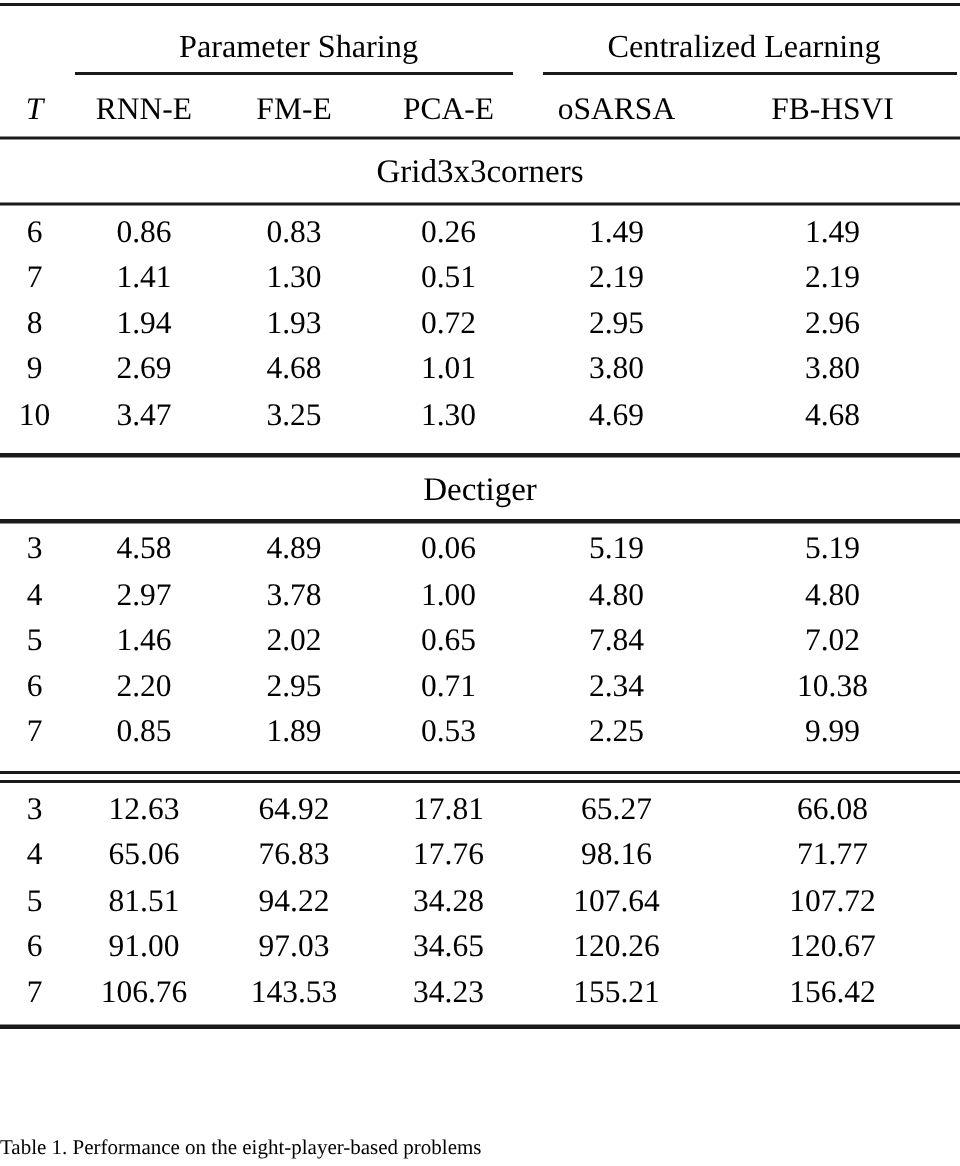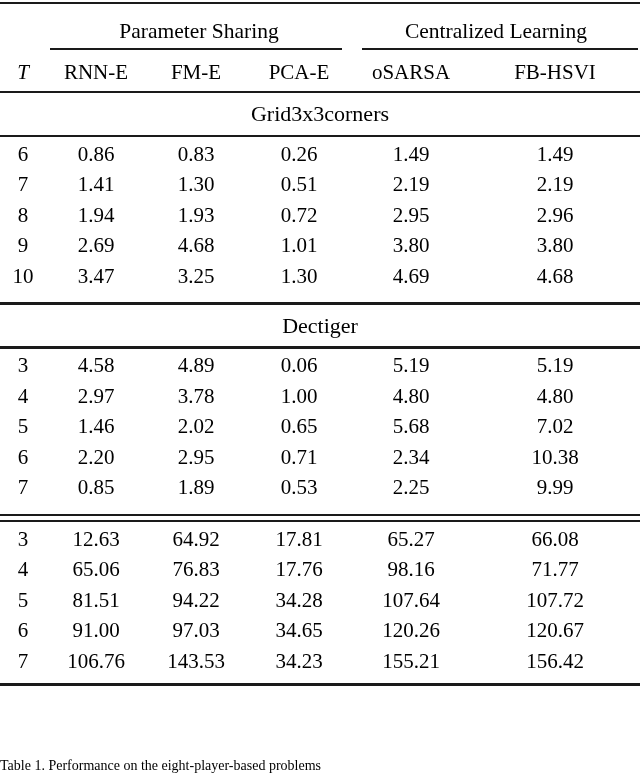--- a/index.html
+++ b/index.html
@@ -265,21 +265,21 @@
         <td>3.78</td>
         <td>1.00</td>
         <td>4.80</td>
         <td>4.80</td>
       </tr>
       <tr class="data-row">
         <td class="t-cell">5</td>
         <td>1.46</td>
         <td>2.02</td>
         <td>0.65</td>
-        <td>5.68</td>
+        <td>7.84</td>
         <td>7.02</td>
       </tr>
       <tr class="data-row">
         <td class="t-cell">6</td>
         <td>2.20</td>
         <td>2.95</td>
         <td>0.71</td>
         <td>2.34</td>
         <td>10.38</td>
       </tr>

